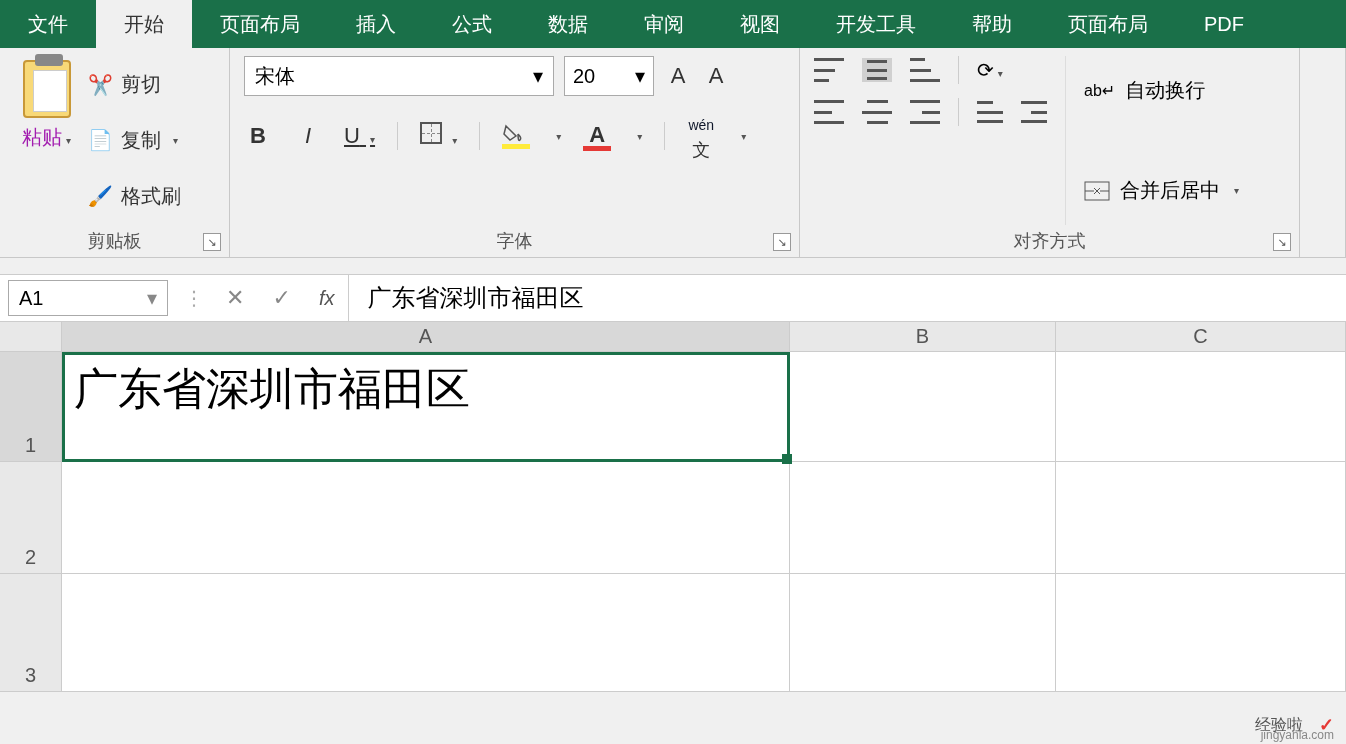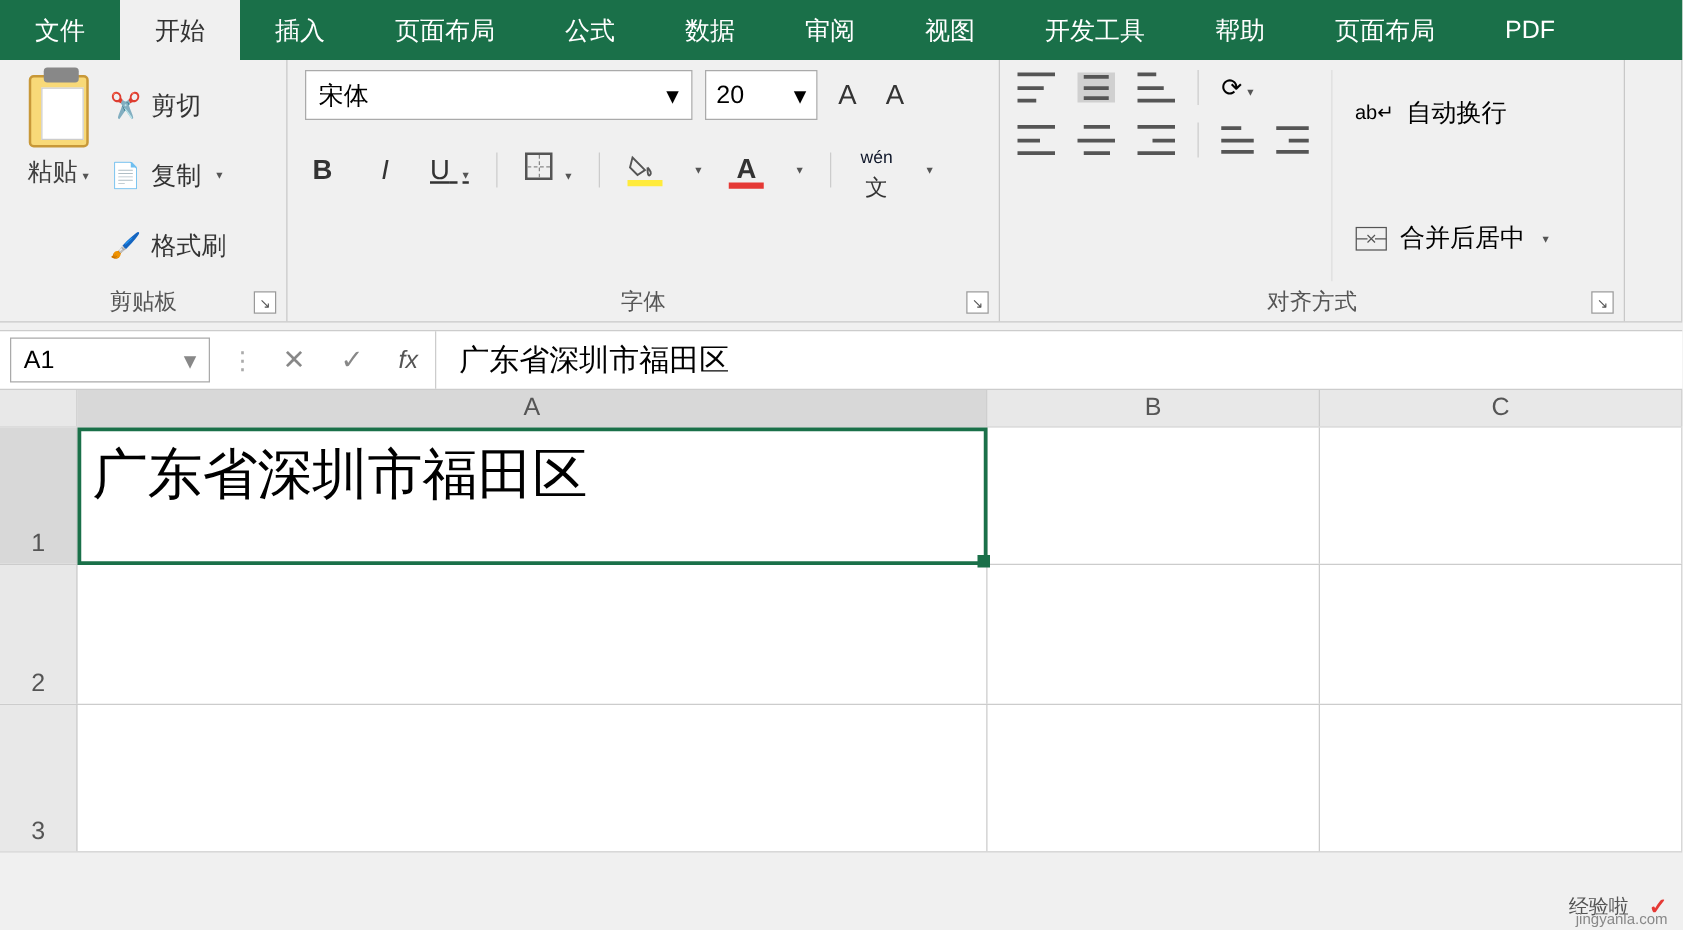--- a/index.html
+++ b/index.html
@@ -15,21 +15,21 @@
 .group { border-right: 1px solid #c8c8c8; padding: 8px 14px 4px 14px; display: flex; flex-direction: column; justify-content: space-between; }
 .group-title { text-align: center; font-size: 18px; color: #555; padding-top: 4px; position: relative; }
 .launcher { position: absolute; right: -6px; bottom: 2px; width: 18px; height: 18px; border: 1px solid #999; font-size: 11px; display:flex;align-items:center;justify-content:center;color:#555;background:#fff;}
 .group-body { display: flex; flex: 1; }
 
 
 .paste-big { display: flex; flex-direction: column; align-items: center; padding: 4px 8px; }
 .paste-icon { width: 48px; height: 58px; background: #f8d978; border: 2px solid #c89838; border-radius: 4px; position: relative; margin-bottom: 6px; }
 .paste-icon::before { content:""; position:absolute; top:-8px; left:10px; width:28px; height:12px; background:#888; border-radius:3px; }
 .paste-icon::after { content:""; position:absolute; top:8px; left:8px; width:32px; height:40px; background:#fff; border:1px solid #ccc; }
-.paste-label { font-size: 20px; color: #404040; margin-top: 16px; }
+.paste-label { font-size: 20px; color: #a21caf; margin-top: 16px; }
 .dd { font-size: 10px; color: #555; margin-left:4px; }
 .clip-col { display: flex; flex-direction: column; justify-content: space-around; padding: 4px 0 4px 10px; gap:6px; }
 .clip-item { display: flex; align-items: center; font-size: 20px; color: #333; gap:8px; }
 .ico { width: 24px; height: 24px; display:inline-flex; align-items:center; justify-content:center; }
 
 
 .font-top { display:flex; gap:10px; align-items:center; margin-bottom:14px;}
 .font-select { width: 310px; height: 40px; border:1px solid #aaa; background:#fff; display:flex; align-items:center; padding:0 10px; font-size:20px; justify-content:space-between;}
 .size-select { width: 90px; height:40px; border:1px solid #aaa; background:#fff; display:flex; align-items:center; padding:0 8px; font-size:20px; justify-content:space-between;}
 .aa-big { font-size:26px; }
@@ -57,21 +57,21 @@
 .ab.center span{margin:0 auto;width:70%}.ab.center span:nth-child(2){width:100%}
 .ab.right span{margin-left:auto;width:100%}.ab.right span:nth-child(2){width:60%;margin-left:auto;}
 .align-mid-sel { background:#d0d0d0; padding:2px;}
 .rot-ico{font-size:20px;}
 .indent-ico{width:26px;height:22px;display:flex;flex-direction:column;justify-content:space-between;}
 .indent-ico span{height:3px;background:#555;display:block;}
 .wrap-col { display:flex; flex-direction:column; justify-content:space-around; gap:32px; padding-left:18px; border-left:1px solid #ddd;}
 .wrap-item { display:flex; align-items:center; font-size:20px; gap:10px;}
 
 
-.fbar { height:48px; background:#fff; border-top:1px solid #ccc; border-bottom:1px solid #ccc; display:flex; align-items:center; margin-top:6px;}
+.fbar { height:48px; background:#fff; border-top:1px solid #ccc; border-bottom:1px solid #ccc; display:flex; align-items:center; margin-top:16px;}
 .namebox { width:160px; height:36px; margin:0 8px; border:1px solid #aaa; background:#fff; display:flex; align-items:center; padding:0 10px; font-size:20px; justify-content:space-between;}
 .fsep{color:#aaa;font-size:20px;padding:0 8px;}
 .fbtn2{color:#888;font-size:22px;padding:0 14px;}
 .fx{font-style:italic;color:#555;font-size:20px;padding:0 14px;}
 .fcontent{font-size:24px;padding-left:18px;border-left:1px solid #ccc;flex:1;height:100%;display:flex;align-items:center;}
 
 
 .sheet { background:#fff; position:relative;}
 .colheads { display:flex; height:30px; border-bottom:1px solid #ccc;}
 .corner{width:62px;border-right:1px solid #ccc;background:#e8e8e8;}
@@ -98,22 +98,22 @@
 .wm-sub{position:absolute;right:12px;bottom:-10px;font-size:12px;color:#888;}
 
 svg{display:block;}
 </style>
 </head>
 <body>
 
 <div class="tabs">
   <div class="tab">文件</div>
   <div class="tab active">开始</div>
+  <div class="tab">页面布局</div>
   <div class="tab">插入</div>
-  <div class="tab">页面布局</div>
   <div class="tab">公式</div>
   <div class="tab">数据</div>
   <div class="tab">审阅</div>
   <div class="tab">视图</div>
   <div class="tab">开发工具</div>
   <div class="tab">帮助</div>
   <div class="tab">页面布局</div>
   <div class="tab">PDF</div>
 </div>
 

